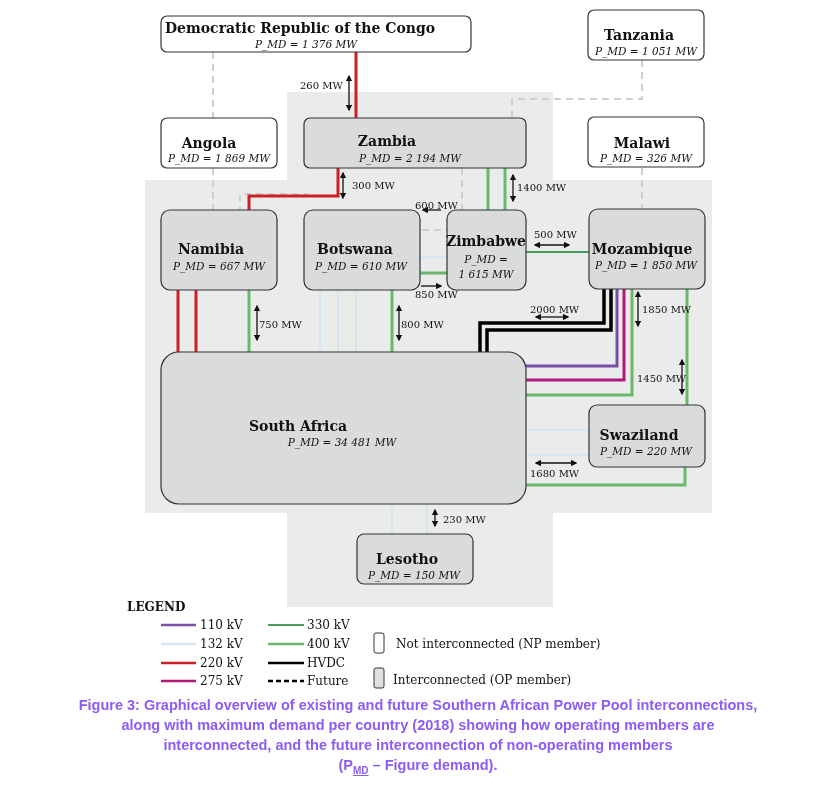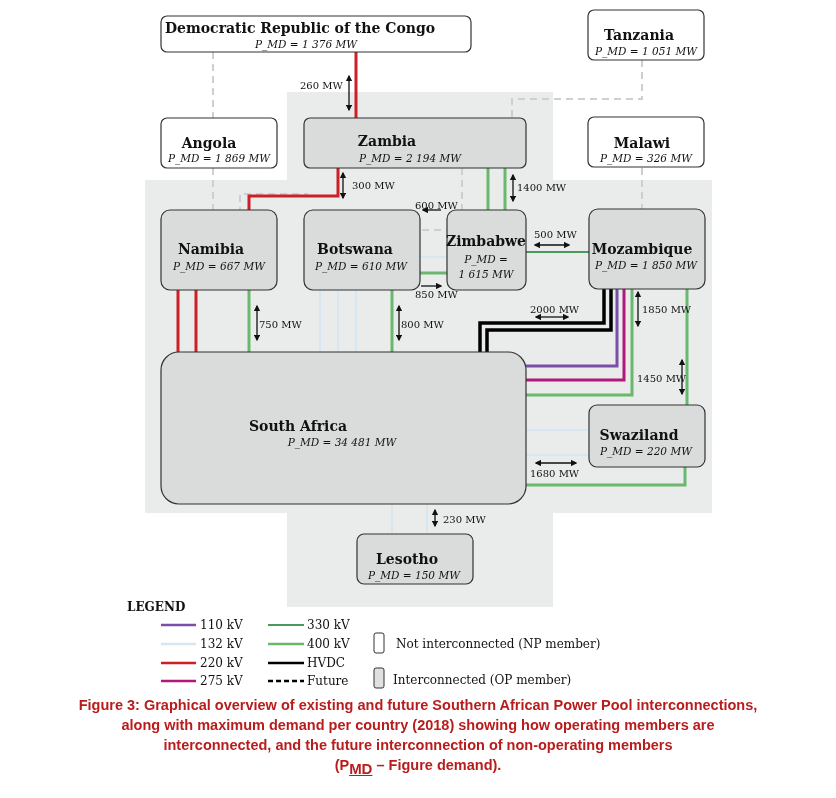--- a/index.html
+++ b/index.html
@@ -7,22 +7,22 @@
   #diagram{position:absolute;left:0;top:0;width:836px;height:700px;}
   .bg{fill:#e9ecea;}
   .node rect{stroke:#333;stroke-width:1.2;}
   .node.op rect{fill:#d9dcdb;}
   .node.np rect{fill:#ffffff;}
   .name{font-family:"DejaVu Serif",serif;font-weight:bold;font-size:14px;fill:#111;}
   .pmd{font-family:"DejaVu Serif",serif;font-style:italic;font-size:10.5px;fill:#111;}
   .cap{font-family:"DejaVu Serif",serif;font-size:10px;fill:#111;}
   .legend-title{font-family:"DejaVu Serif",serif;font-weight:bold;font-size:12px;fill:#111;}
   .legend-label{font-family:"DejaVu Serif",serif;font-size:12px;fill:#111;}
-  #caption{position:absolute;left:20px;width:796px;top:695px;text-align:center;font-family:"Liberation Sans",sans-serif;font-weight:bold;font-size:14.5px;line-height:20px;color:#b91c1c;}
-  #caption sub{font-size:15px;text-decoration:underline;}
+  #caption{position:absolute;left:20px;width:796px;top:695px;text-align:center;font-family:"Liberation Sans",sans-serif;font-weight:bold;font-size:14.5px;line-height:20px;color:#8b5cf6;}
+  #caption sub{font-size:10px;text-decoration:underline;}
 </style>
 </head>
 <body>
 
 <svg id="diagram" width="836" height="700" viewBox="0 0 836 700" xmlns="http://www.w3.org/2000/svg">
   <defs>
     <marker id="ah" viewBox="0 0 10 10" refX="8" refY="5" markerWidth="5" markerHeight="5" orient="auto-start-reverse">
       <path d="M0,0 L10,5 L0,10 z" fill="#111"></path>
     </marker>
   </defs>

